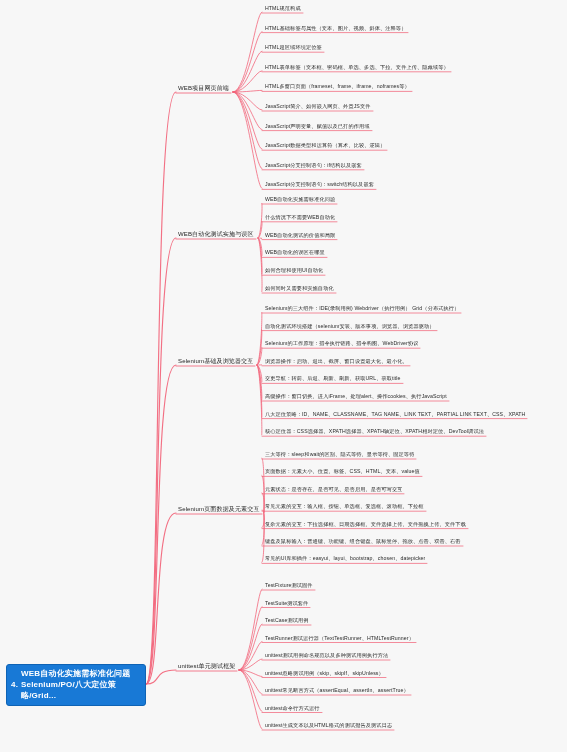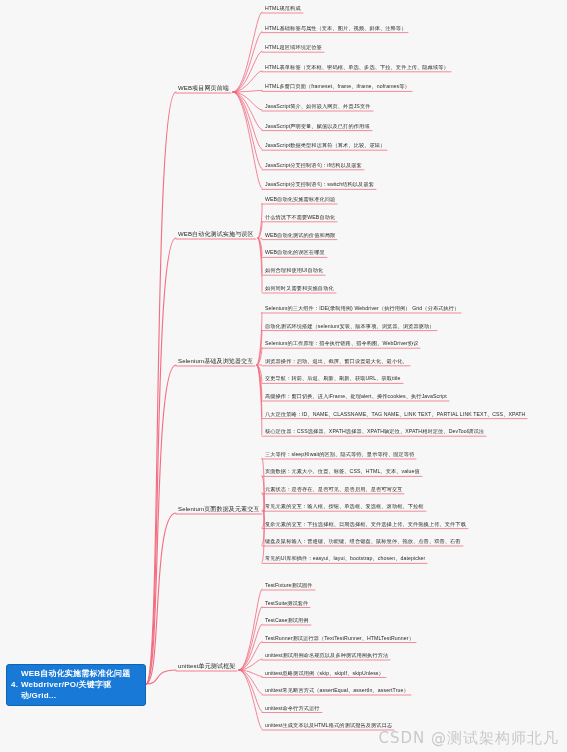--- a/index.html
+++ b/index.html
@@ -217,17 +217,16 @@
       <div class="node leaf" style="left: 265px; top: 653px; max-width: 295px; overflow: hidden;">unittest测试用例命名规范以及多种测试用例执行方法</div>
       <div class="node leaf" style="left: 265px; top: 670.5px; max-width: 295px; overflow: hidden;">unittest忽略测试用例（skip、skipIf、skipUnless）</div>
       <div class="node leaf" style="left: 265px; top: 688px; max-width: 295px; overflow: hidden;">unittest常见断言方式（assertEqual、assertIn、assertTrue）</div>
       <div class="node leaf" style="left: 265px; top: 705.5px; max-width: 295px; overflow: hidden;">unittest命令行方式运行</div>
       <div class="node leaf" style="left: 265px; top: 723px; max-width: 295px; overflow: hidden;">unittest生成文本以及HTML格式的测试报告及测试日志</div>
     </div>
 
   <div class="root">
     <span class="root-index">4.</span>
     <div>WEB自动化实施需标准化问题</div>
-    <div>Webdriver/PO/关键字驱动/Grid...</div>
+    <div>Selenium/PO/八大定位策略/Grid...</div>
   </div>
 
-  <div class="watermark">CSDN @测试架构师北凡</div>
 </div>
 
 </body></html>

